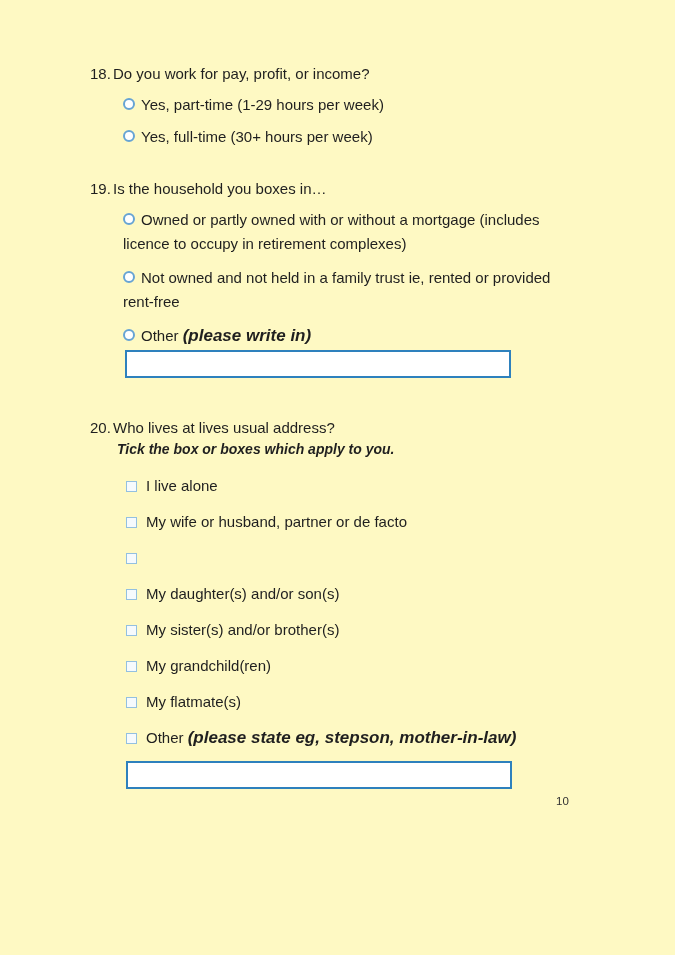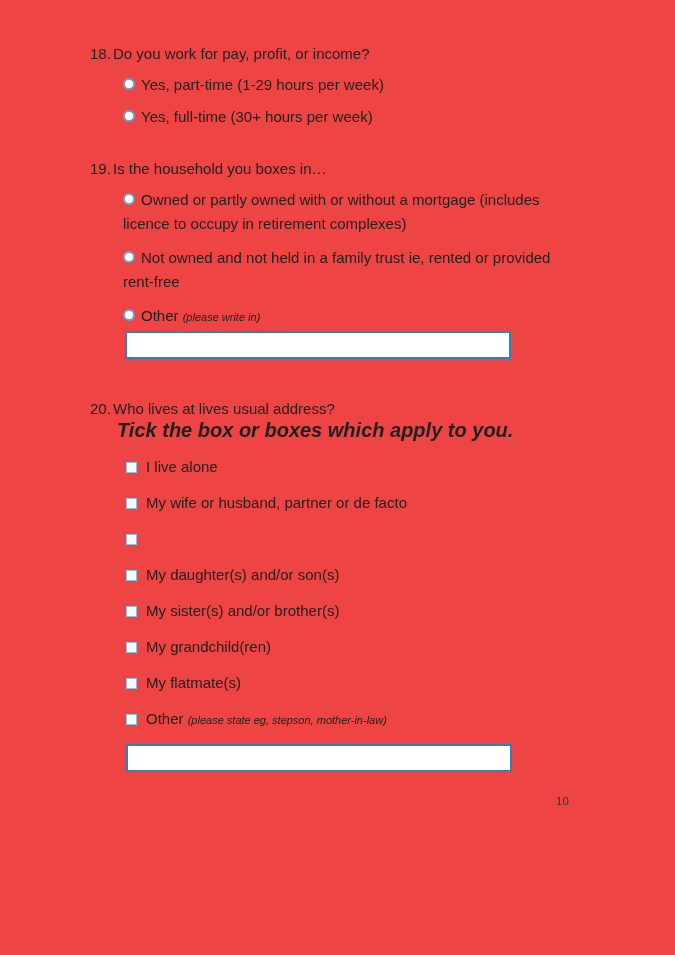--- a/index.html
+++ b/index.html
@@ -1,44 +1,44 @@
 <!DOCTYPE html>
 <html><head>
 <meta charset="utf-8">
 <style>
   html, body { margin: 0; padding: 0; background: #ffffff; }
   .page {
     position: relative;
     width: 675px;
     height: 955px;
-    background: #ef4444;
+    background: #fef9c3;
     font-family: "Liberation Sans", sans-serif;
     font-size: 15px;
     color: #1f1f1f;
     box-sizing: border-box;
-    padding-top: 44px;
+    padding-top: 64px;
     overflow: hidden;
   }
   #questions section {
     margin-left: 90px;
     margin-right: 60px;
   }
   #questions section:nth-child(1) { margin-top: 0; }
   #questions section:nth-child(2) { margin-top: 32px; }
   #questions section:nth-child(3) { margin-top: 40px; }
 
   .q-title { line-height: 19px; }
   .q-num { display: inline-block; width: 23px; }
 
   .q-instruction {
     margin-left: 27px;
     margin-top: 3px;
     font-weight: bold;
     font-style: italic;
-    font-size: 20px;
+    font-size: 14px;
     line-height: 19px;
   }
 
   .options { margin-left: 33px; }
   .options.cb { margin-left: 36px; }
   #questions section:nth-child(2) .options { width: 460px; }
 
   .option { margin-top: 12px; line-height: 20px; }
   #questions section:nth-child(2) .option { margin-top: 10px; line-height: 24px; }
   .options.cb .option { margin-top: 17px; line-height: 19px; }
@@ -55,23 +55,23 @@
   .checkbox {
     display: inline-block;
     width: 9px; height: 9px;
     border: 1.5px solid #93c0e0;
     background: #f6fafd;
     margin-right: 9px;
     vertical-align: -1px;
   }
 
   .opt-note {
-    font-weight: normal;
+    font-weight: bold;
     font-style: italic;
-    font-size: 11px;
+    font-size: 17px;
   }
 
   .write-in {
     display: block;
     width: 386px;
     height: 28px;
     box-sizing: border-box;
     border: 2px solid #2e81bd;
     background: #ffffff;
     margin-top: 2px;

